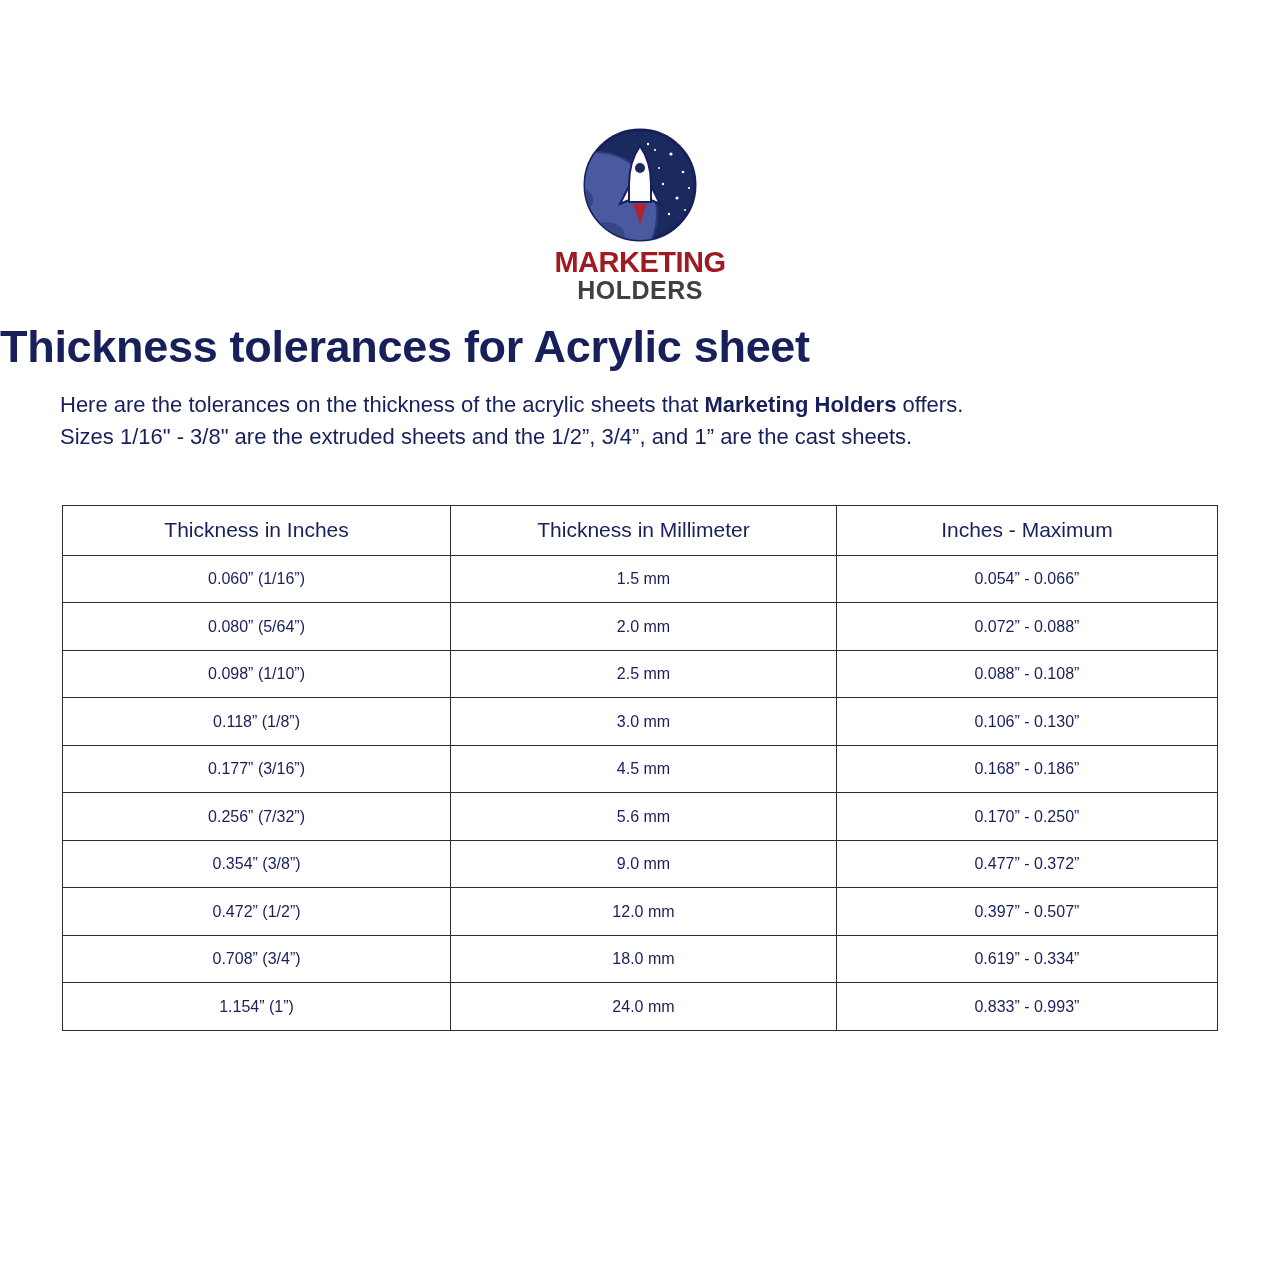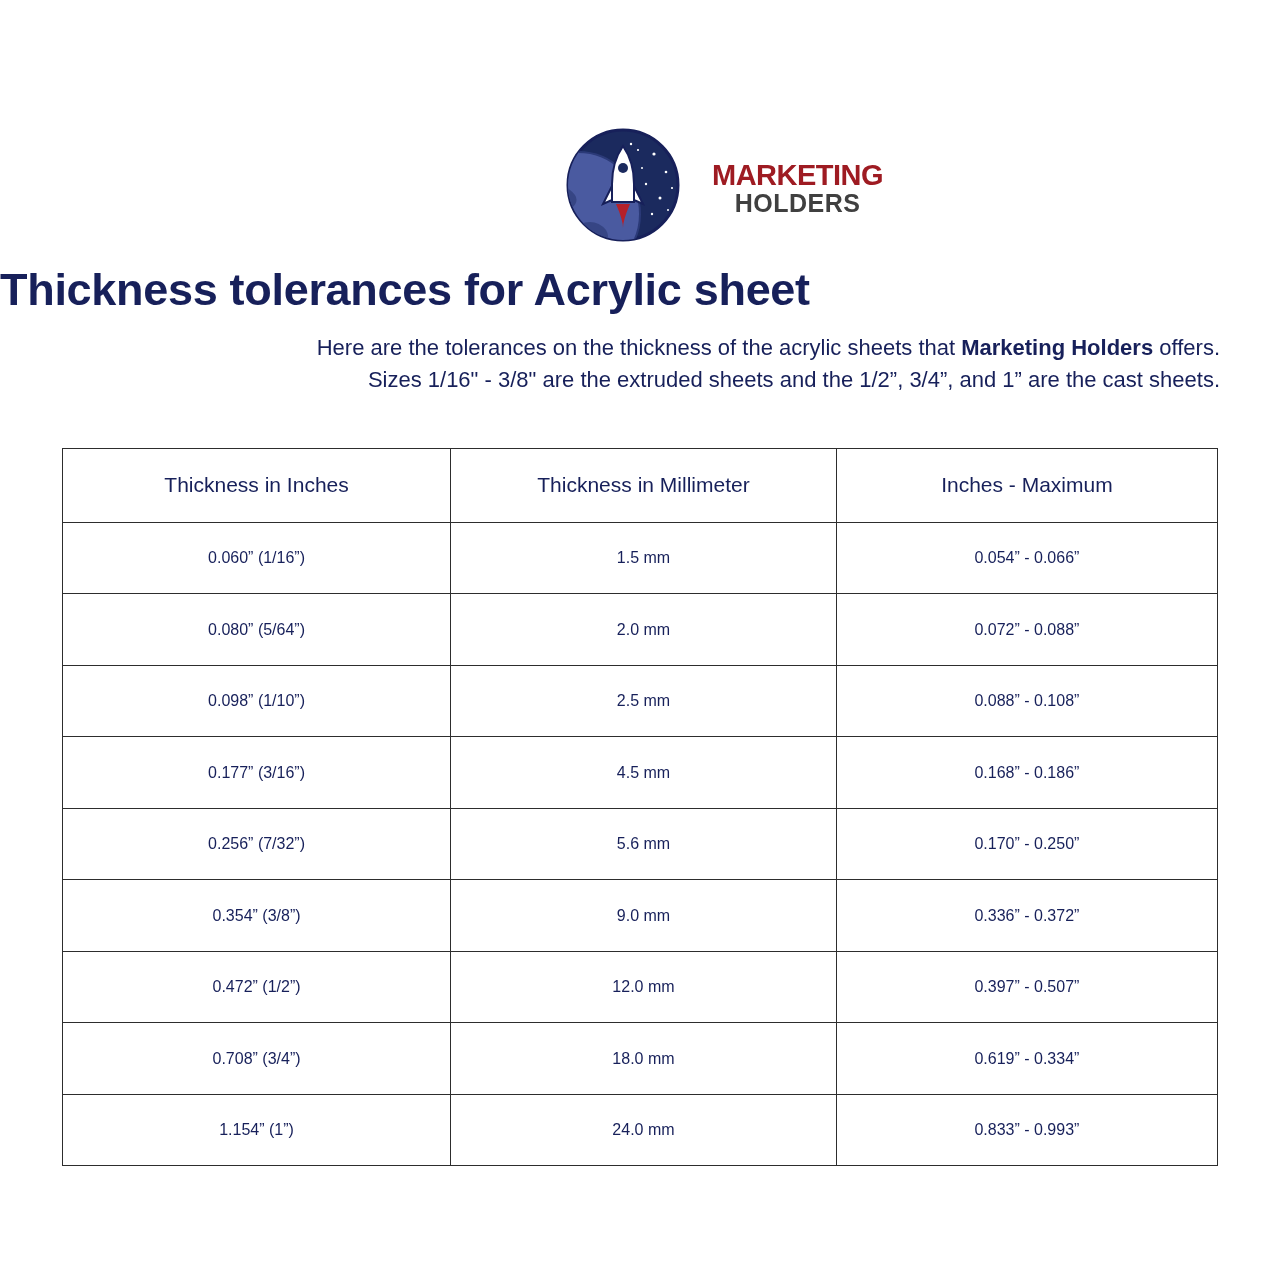--- a/index.html
+++ b/index.html
@@ -23,21 +23,21 @@
 
   
   .logo-wrap {
     padding-top: 128px;
     display: flex;
     justify-content: center;
   }
   .logo {
     width: 212px;
     display: flex;
-    flex-direction: row;
+    flex-direction: column;
     align-items: center;
   }
   .logo-badge {
     width: 178px;
     height: 118px;
     position: relative;
   }
   .logo-text {
     margin-top: 2px;
     text-align: center;
@@ -64,21 +64,21 @@
     margin: 18px 0 0 0;
     text-align: left;
     font-size: 45px;
     font-weight: bold;
     color: #17205a;
     letter-spacing: -0.3px;
   }
   .subtitle {
     margin: 16px auto 0 auto;
     width: 1160px;
-    text-align: right;
+    text-align: left;
     font-size: 22px;
     line-height: 1.45;
     color: #17205a;
   }
   .subtitle b { font-weight: bold; }
 
   
   .table-wrap {
     margin: 52px auto 0 auto;
     width: 1156px;
@@ -88,21 +88,21 @@
     border-collapse: collapse;
     table-layout: fixed;
   }
   table.tolerance th,
   table.tolerance td {
     border: 1px solid #2d2d2d;
     text-align: center;
     color: #17205a;
     font-weight: normal;
     height: 46.5px;
-    padding: 12px;
+    padding: 0;
   }
   table.tolerance th {
     font-size: 21px;
     height: 49px;
   }
   table.tolerance td {
     font-size: 16px;
   }
   col.c1 { width: 33.6%; }
   col.c2 { width: 33.4%; }
@@ -196,33 +196,38 @@
           <td>0.080” (5/64”)</td>
           <td>2.0 mm</td>
           <td>0.072” - 0.088”</td>
         </tr>
         <tr>
           <td>0.098” (1/10”)</td>
           <td>2.5 mm</td>
           <td>0.088” - 0.108”</td>
         </tr>
         <tr>
+          <td>0.118” (1/8”)</td>
+          <td>3.0 mm</td>
+          <td>0.106” - 0.130”</td>
+        </tr>
+        <tr>
           <td>0.177” (3/16”)</td>
           <td>4.5 mm</td>
           <td>0.168” - 0.186”</td>
         </tr>
         <tr>
           <td>0.256” (7/32”)</td>
           <td>5.6 mm</td>
           <td>0.170” - 0.250”</td>
         </tr>
         <tr>
           <td>0.354” (3/8”)</td>
           <td>9.0 mm</td>
-          <td>0.336” - 0.372”</td>
+          <td>0.477” - 0.372”</td>
         </tr>
         <tr>
           <td>0.472” (1/2”)</td>
           <td>12.0 mm</td>
           <td>0.397” - 0.507”</td>
         </tr>
         <tr>
           <td>0.708” (3/4”)</td>
           <td>18.0 mm</td>
           <td>0.619” - 0.334”</td>

